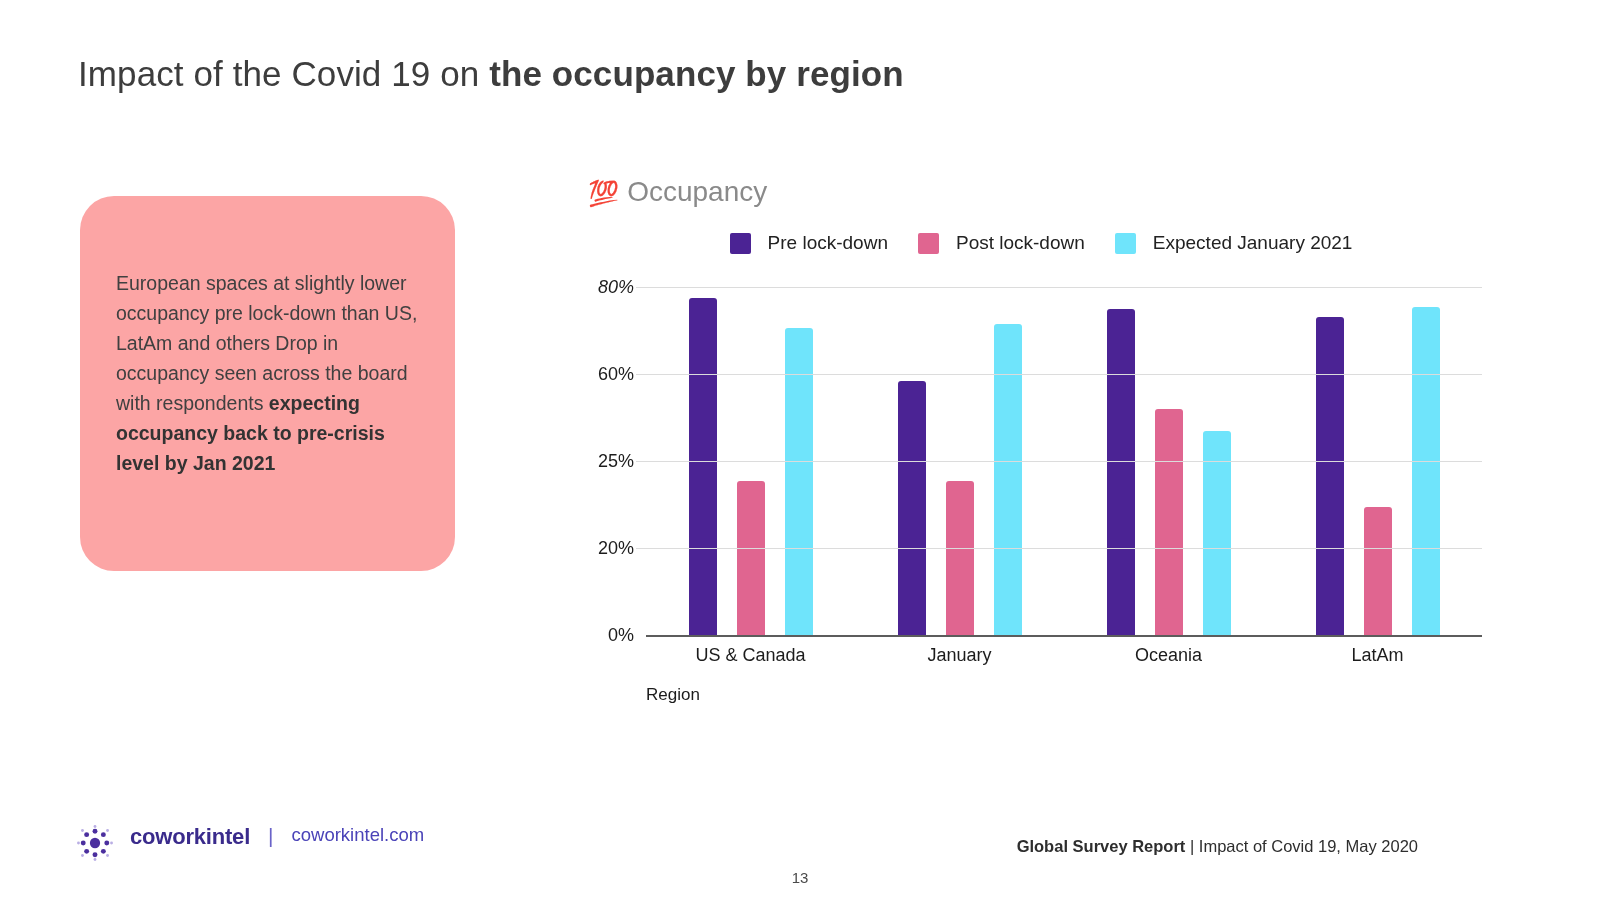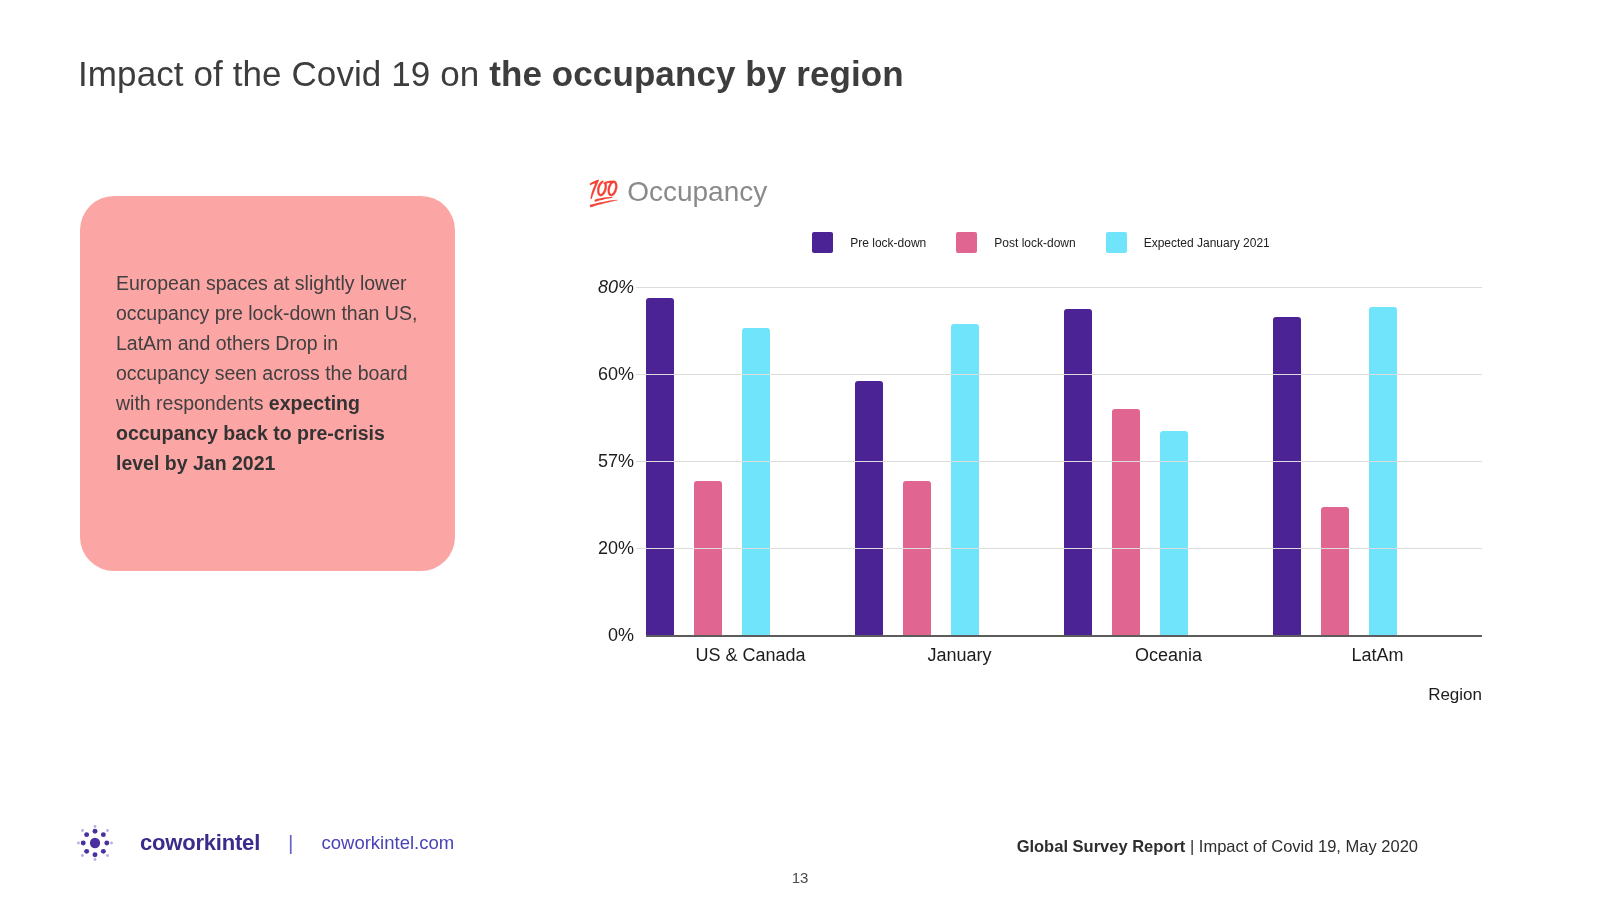--- a/index.html
+++ b/index.html
@@ -85,21 +85,21 @@
     width: 906px;
     display: flex;
     justify-content: center;
     align-items: center;
     gap: 30px;
   }
   .legend-item {
     display: flex;
     align-items: center;
     gap: 17px;
-    font-size: 12px;
+    font-size: 19px;
     color: #222222;
     white-space: nowrap;
     justify-content: center;
   }
   .legend-swatch {
     width: 21px;
     height: 21px;
     border-radius: 2px;
     flex: none;
   }
@@ -149,21 +149,21 @@
     right: 0;
     bottom: 0;
     top: 0;
     display: flex;
     align-items: flex-end;
     justify-content: space-around;
   }
   .group {
     display: flex;
     align-items: flex-end;
-    justify-content: flex-start;
+    justify-content: center;
     gap: 20px;
     height: 100%;
     flex: 1;
     position: relative;
   }
   .bar {
     width: 28px;
     border-radius: 3px 3px 0 0;
   }
   .xlabel {
@@ -173,33 +173,33 @@
     transform: translateX(-50%);
     font-size: 18px;
     color: #1c1c1c;
     white-space: nowrap;
   }
   .axis-label {
     position: absolute;
     left: 58px;
     right: 12px;
     top: 413px;
-    text-align: right;
+    text-align: left;
     font-size: 17px;
     color: #1c1c1c;
   }
 
   
   .footer-brand {
     position: absolute;
     left: 76px;
     bottom: 42px;
     display: flex;
-    align-items: center;
-    gap: 26px;
+    align-items: flex-start;
+    gap: 16px;
   }
   .brand-mark {
     width: 38px;
     height: 38px;
     flex: none;
   }
   .brand-name {
     font-size: 22px;
     font-weight: 700;
     color: #3a2b8c;
@@ -294,21 +294,21 @@
             <div class="bar" title="Expected January 2021 — LatAm: 75.5%" style="height: 94.375%; background: rgb(111, 228, 251);"></div>
             <div class="xlabel">LatAm</div>
           </div>
         </div>
     <div class="ytick" style="top: 100%;">0%</div>
         <div class="gridline" style="top: 75%;"></div>
         <div class="ytick-stub" style="top: 75%;"></div>
         <div class="ytick" style="top: 75%;">20%</div>
         <div class="gridline" style="top: 50%;"></div>
         <div class="ytick-stub" style="top: 50%;"></div>
-        <div class="ytick" style="top: 50%;">57%</div>
+        <div class="ytick" style="top: 50%;">25%</div>
         <div class="gridline" style="top: 25%;"></div>
         <div class="ytick-stub" style="top: 25%;"></div>
         <div class="ytick" style="top: 25%;">60%</div>
         <div class="gridline" style="top: 0%;"></div>
         <div class="ytick-stub" style="top: 0%;"></div>
         <div class="ytick" style="top: 0%; font-style: italic;">80%</div>
       </div>
     <div class="axis-label">Region</div>
   </div>
 

